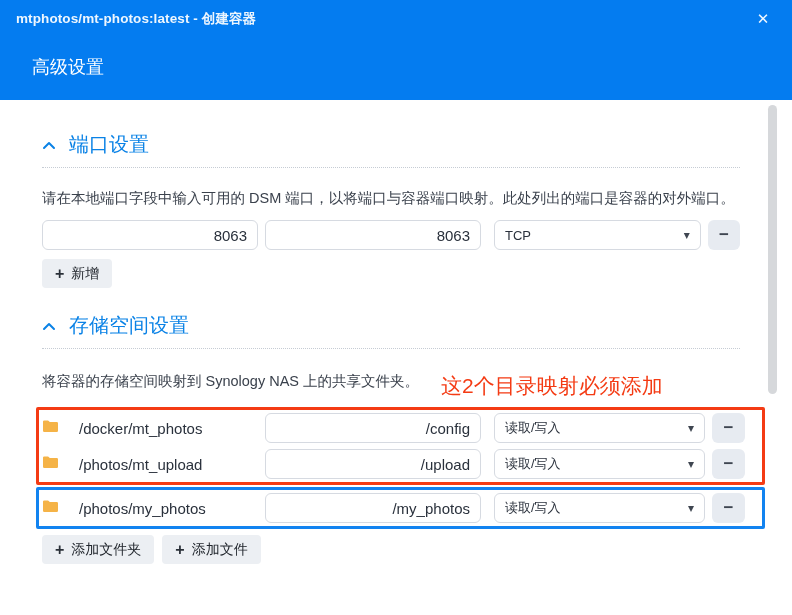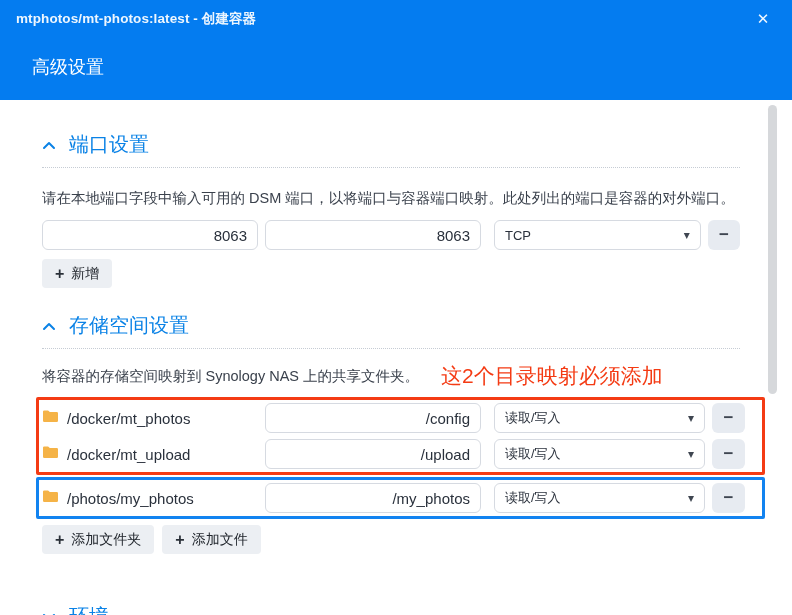--- a/index.html
+++ b/index.html
@@ -37,38 +37,38 @@
             display:flex; align-items:center; justify-content:space-between; padding:0 10px; cursor:pointer; }
   .select .sel-text { font-size:13px; color:#2a313c;text-align:right; }
   .select .caret { font-size:12px; color:#3f4651; }
   .minus-btn { width:33px; height:30px; background:#e7ebf1; border:none; border-radius:6px; cursor:pointer;
                display:flex; align-items:center; justify-content:center; font-size:17px; color:#3f4651; font-weight:bold; }
 
   .gray-btn { height:29px; background:#eceff3; border:none; border-radius:4px; padding:0 13px; cursor:pointer;
               display:inline-flex; align-items:center; gap:7px; font-size:14px; color:#22272e; font-family:inherit; }
   .gray-btn .plus { font-size:16px; font-weight:600; color:#2a3038; line-height:1; }
 
-  .label-cell { width:216px; display:flex; align-items:center; gap:8px; }
+  .label-cell { width:216px; display:flex; align-items:center; gap:20px; }
   .label-cell .path { font-size:15px; color:#2a313c; }
 
   .note-red  { color:#f43b14; font-size:21px; margin-left:22px; white-space:nowrap; }
   .note-blue { color:#1688ef; font-size:22px; margin-left:106px; white-space:nowrap; }
 
   .outline-box { margin-left:-6px; margin-right:-25px; padding:3px 0 3px 3px; border-radius:2px; }
   .outline-box.red  { border:3px solid #f43b14; }
   .outline-box.blue { border:3px solid #1283f0; margin-top:2px; }
   .outline-box .row + .row { margin-top:6px; }
 
   
   .mt-port-header { margin-top:31px; }
   .mt-desc { margin-top:21px; }
   .mt-portrow { margin-top:12px; }
   .mt-add { margin-top:9px; }
   .mt-storage-header { margin-top:24px; }
-  .mt-storage-desc { margin-top:13px; display:flex; align-items:center; }
+  .mt-storage-desc { margin-top:23px; display:flex; }
   .mt-redbox { margin-top:7px; }
   .mt-actions { margin-top:6px; display:flex; align-items:center; gap:8px; }
   .mt-env { margin-top:49px; }
 
   
   .footer { flex:0 0 40px; border-top:1px solid #e3e6ea; background:#fff;
             display:flex; align-items:center; justify-content:flex-end; gap:13px; padding-right:29px; }
   .pill { height:26px; border:none; border-radius:14px; font-size:14px; cursor:pointer; font-family:inherit; }
   .pill.back { background:#e8ebef; color:#2b3340; padding:0 13px; }
   .pill.next { background:#047cf0; color:#fff; min-width:126px; padding:0 40px; }
@@ -158,21 +158,21 @@
         </button>
       </div>
 
       <div class="row">
         <div class="label-cell">
           <span>
             <svg width="17" height="14" viewBox="0 0 17 14">
                 <path d="M1 2.6 Q1 1.4 2.2 1.4 L6.1 1.4 L7.8 3.1 L14.8 3.1 Q16 3.1 16 4.3 L16 11.8 Q16 13 14.8 13 L2.2 13 Q1 13 1 11.8 Z" fill="#f5b347"></path>
               </svg>
           </span>
-          <span class="path">/docker/mt_upload</span>
+          <span class="path">/photos/mt_upload</span>
         </div>
         <input class="cell-input second" value="/upload" style="">
         <div class="select" style="margin-left:3px;">
           <span class="sel-text">读取/写入</span>
           <span class="caret">▾</span>
         </div>
         <button class="minus-btn">
           <span>−</span>
         </button>
       </div>

